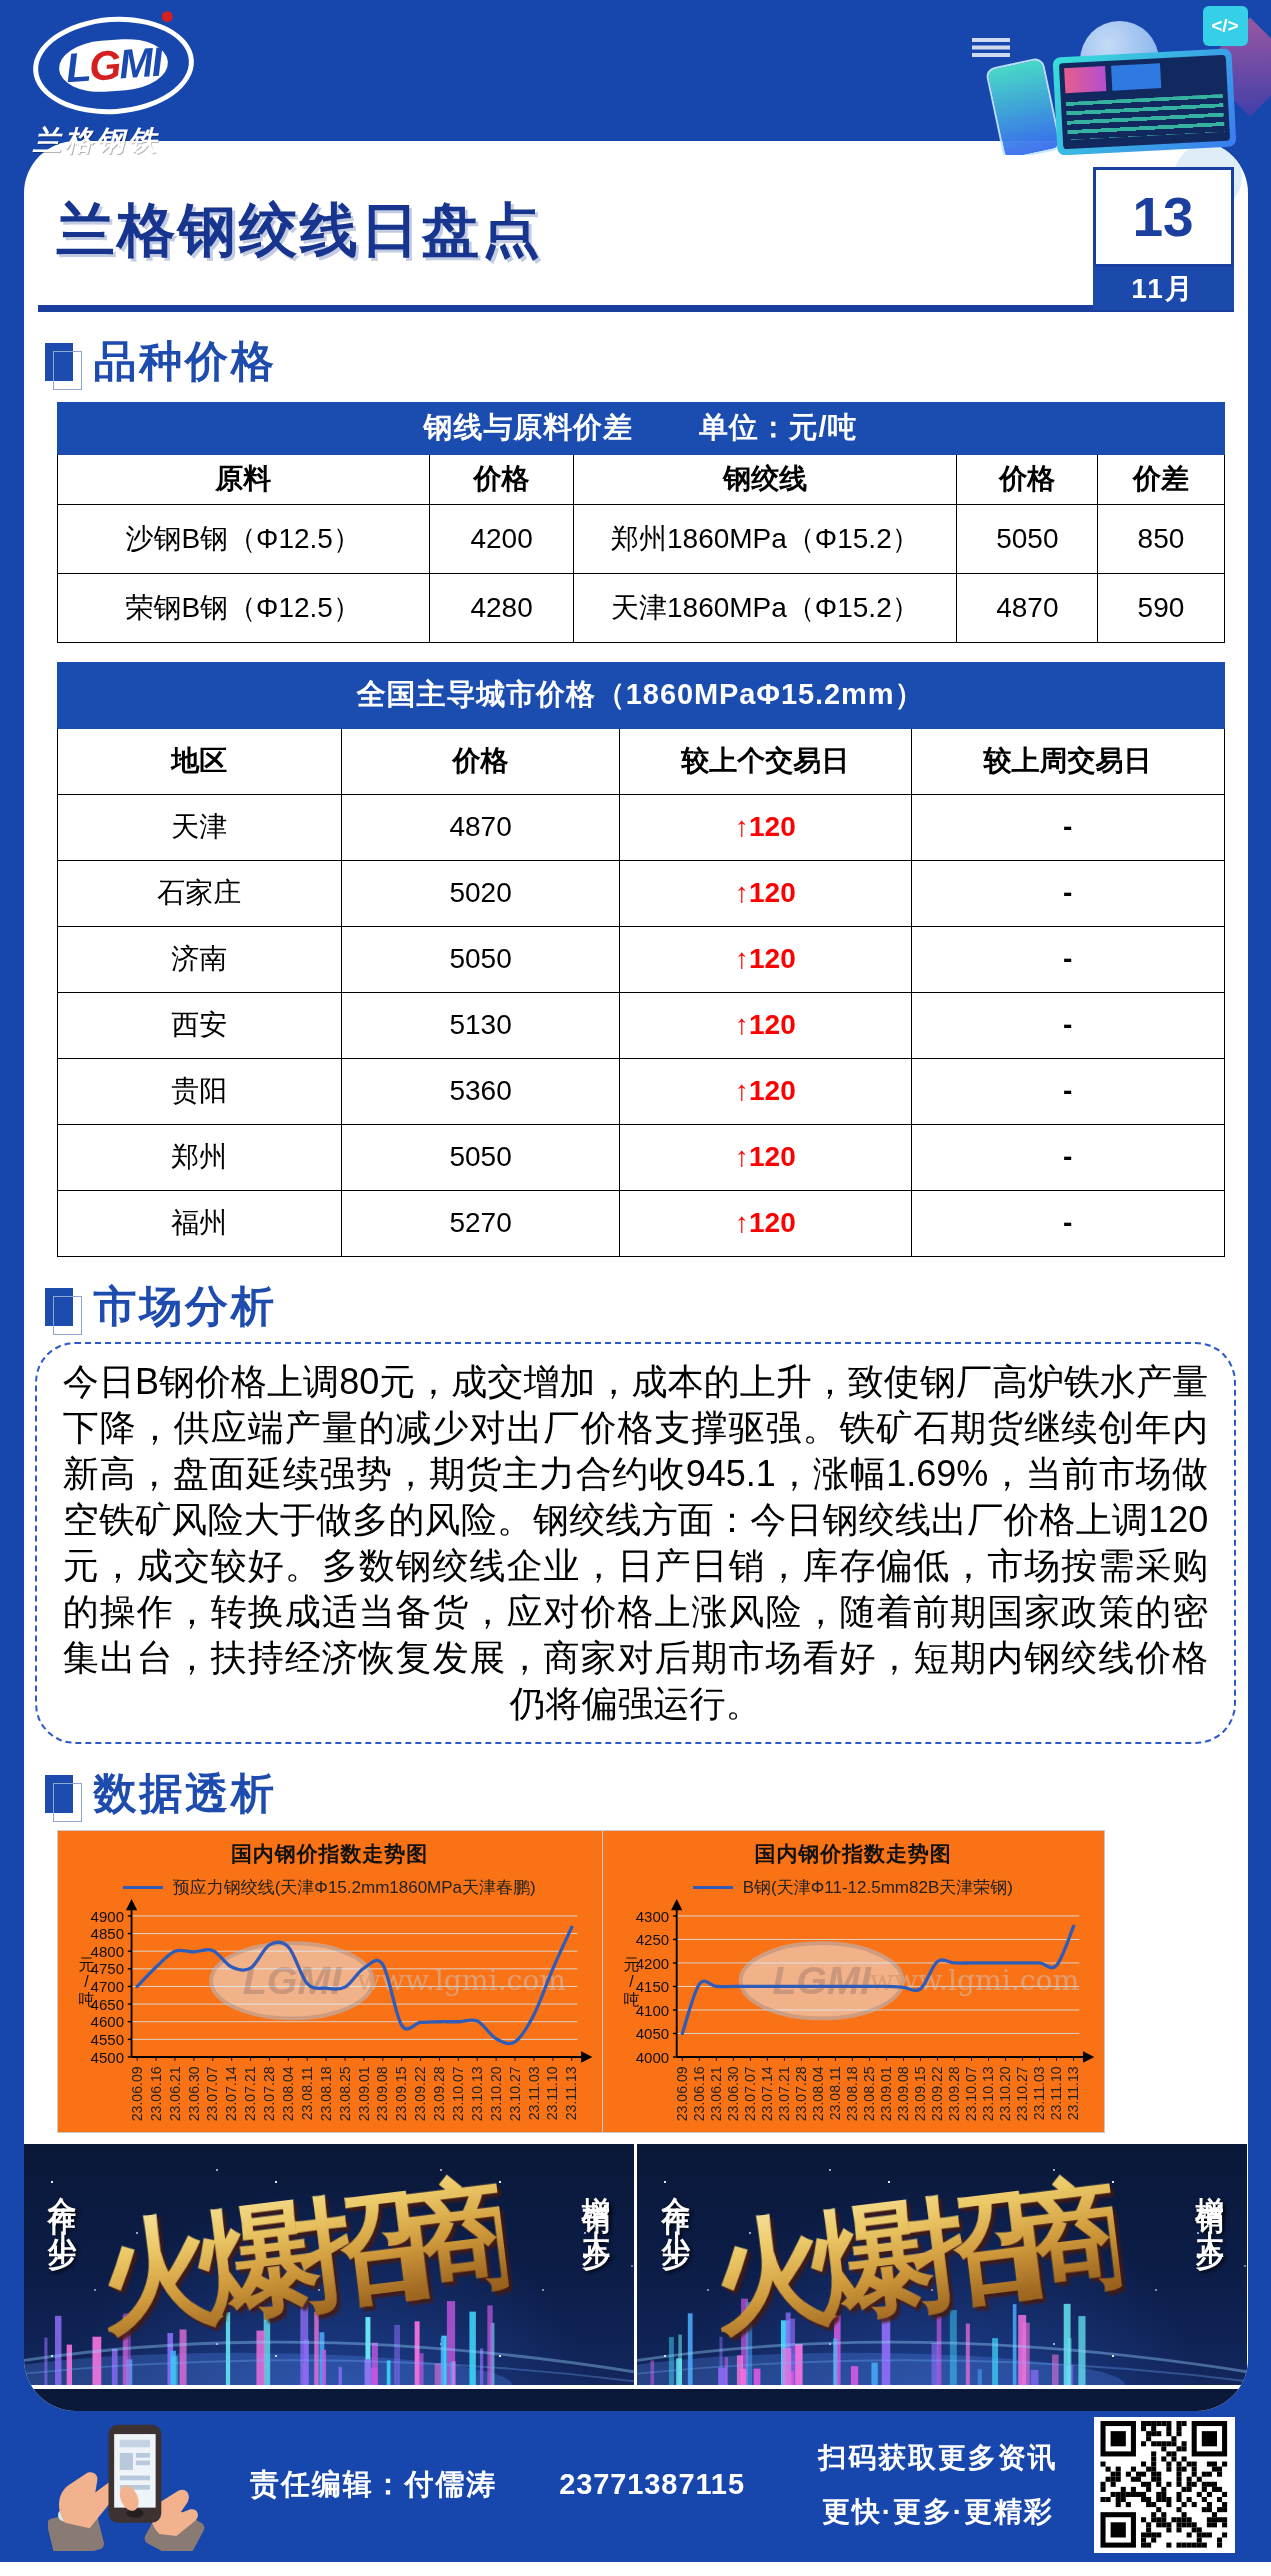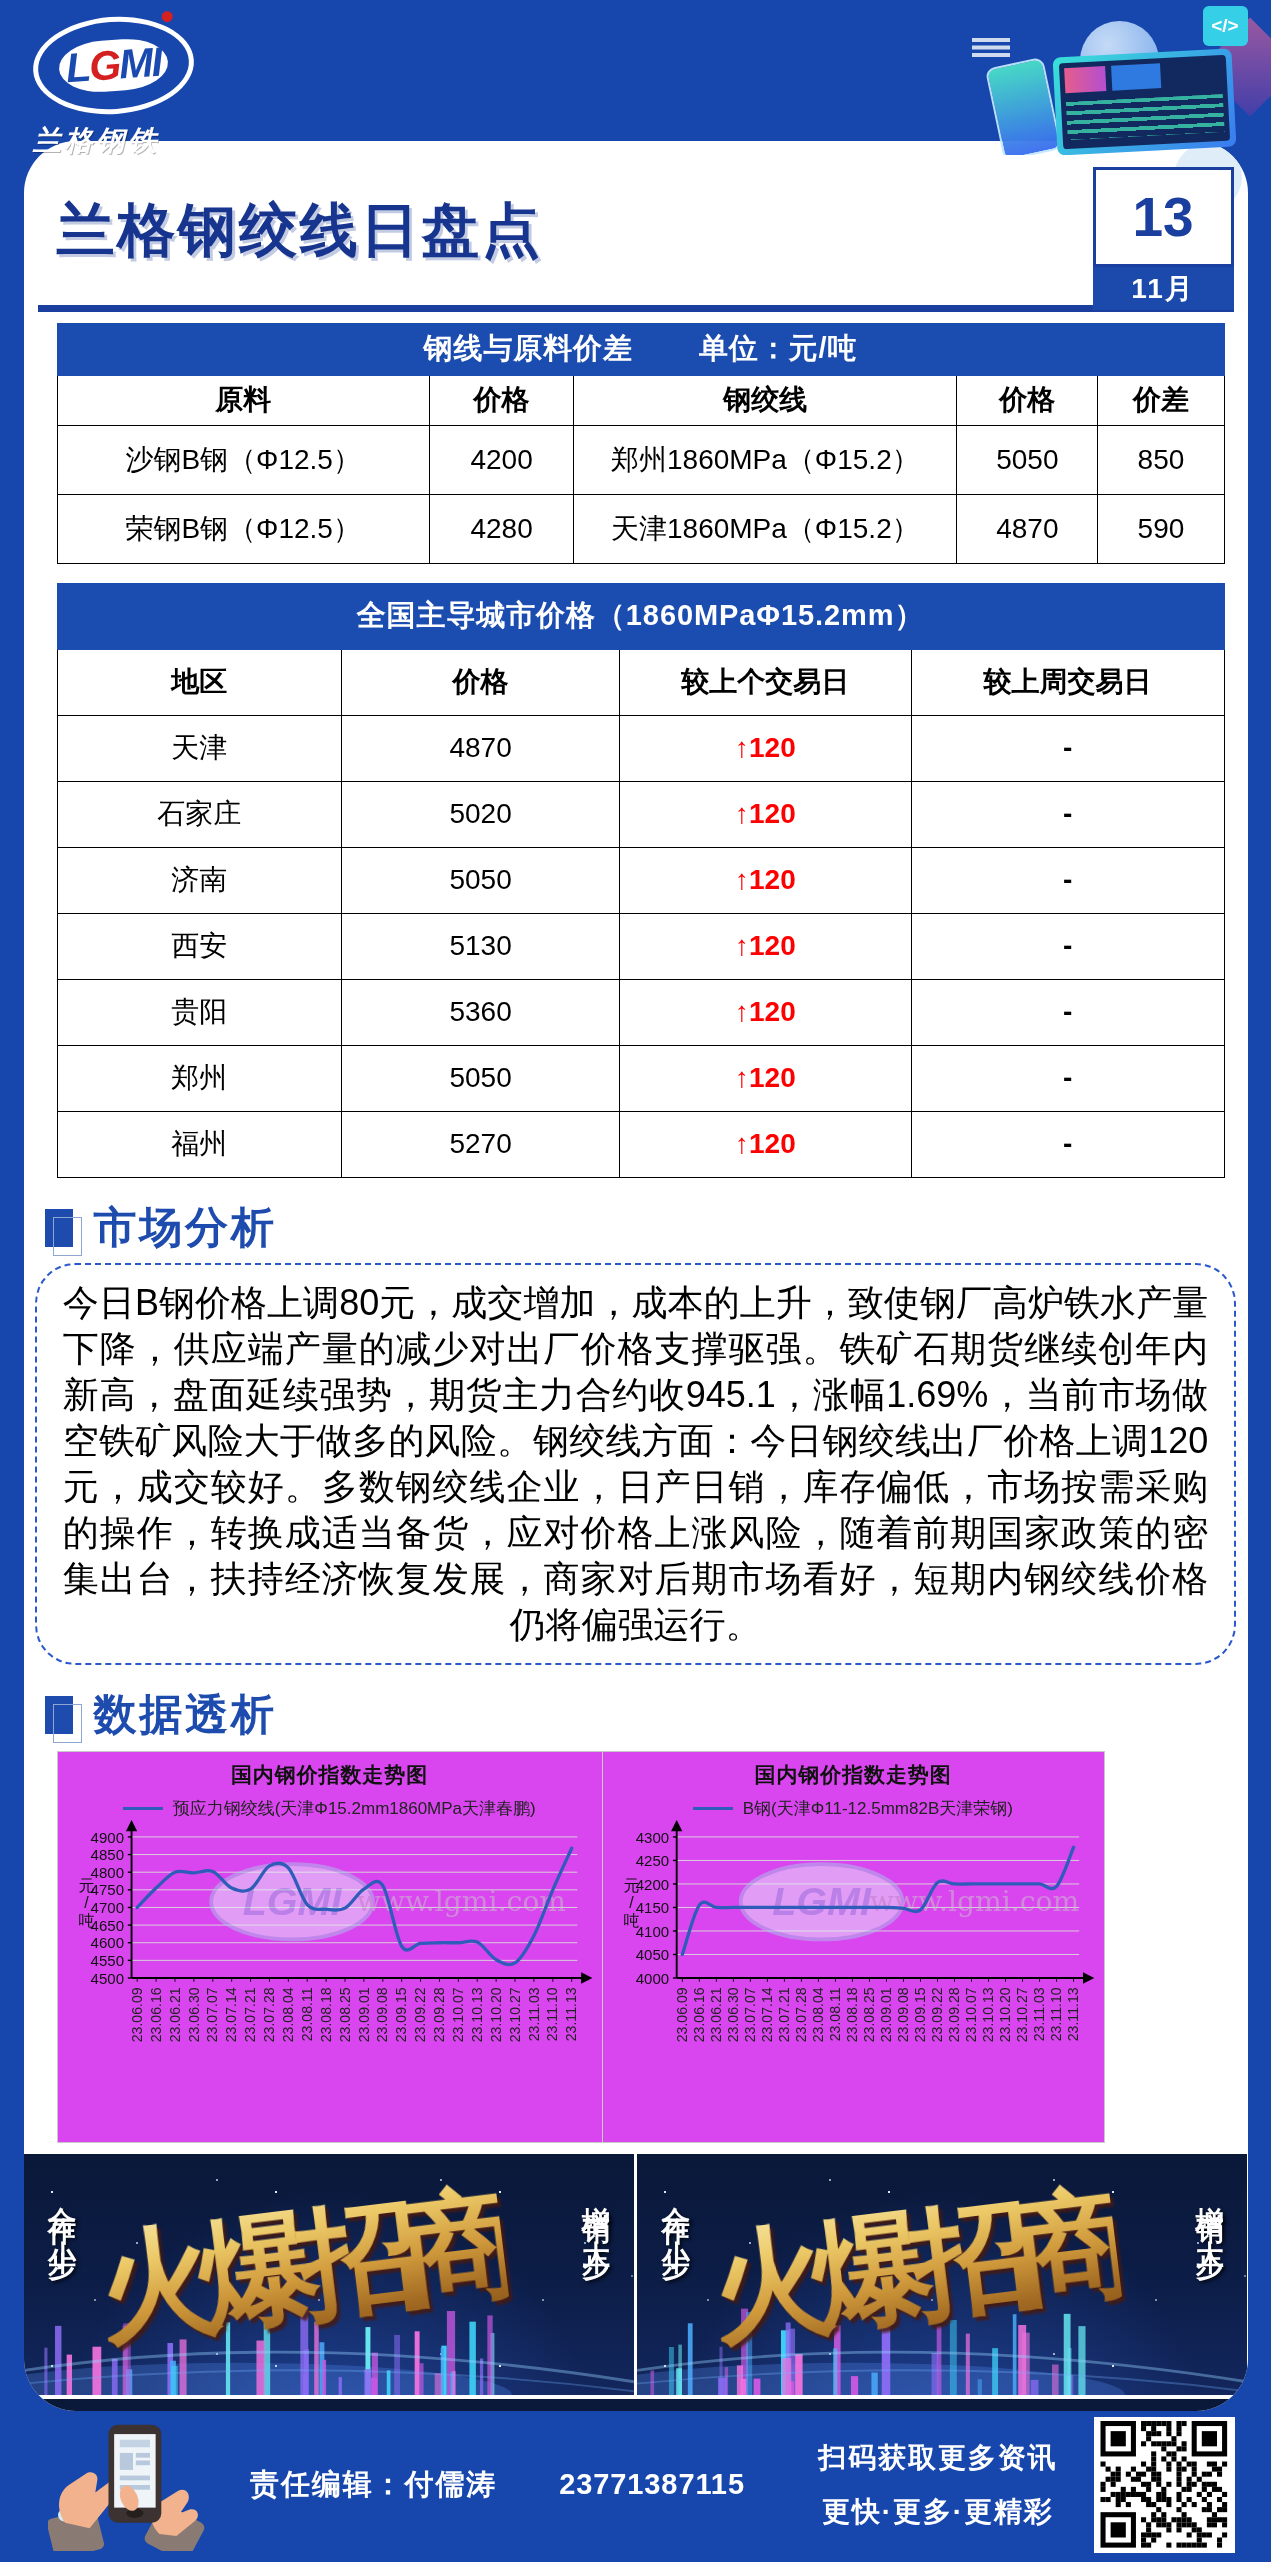--- a/index.html
+++ b/index.html
@@ -62,21 +62,21 @@
   .tbl2 .col-head td{height:52px;}
   .tbl2 .data-row td,.tbl2 td{font-size:28px;}
   .tbl2 tbody tr{height:66px;}
   .c-dod{color:#fe0000;font-weight:bold;}
   .c-wow{font-weight:bold;}
   
   .analysis-box{margin:5.7px 11.3px 0 11.3px;border:2.8px dashed #2a58cc;border-radius:40px;padding:15px 26px;
     font-size:36px;line-height:46px;color:#000;text-align:justify;text-align-last:center;text-justify:inter-character;}
   
   .charts-row{display:flex;margin:7.5px 0 0 33px;}
-  .chart-panel{box-sizing:border-box;border:0.9px solid #c9c9c9;background:#d946ef;height:392px;}
+  .chart-panel{box-sizing:border-box;border:0.9px solid #c9c9c9;background:#f97316;height:303px;}
   .cp-left{width:546px;}
   .cp-right{width:503px;margin-left:-0.9px;}
   .chart-title{text-align:center;font-size:21px;font-weight:bold;color:#111;margin-top:9.4px;letter-spacing:0.9px;}
   .chart-legend{display:flex;align-items:center;justify-content:center;margin-top:7.5px;font-size:17px;color:#222;}
   .legend-line{display:inline-block;width:40px;height:3.8px;background:#2e5cb8;margin-right:9.4px;}
   .chart-panel svg{display:block;width:100%;height:237px;}
   
   .banner-grid{display:flex;flex-wrap:wrap;gap:3.8px;margin-top:11.3px;}
   .banner{position:relative;overflow:hidden;
     background:radial-gradient(ellipse at 50% 125%, rgba(45,95,210,.5), transparent 62%),
@@ -142,20 +142,24 @@
 
   <div class="title-row">
     <h1 class="page-title">兰格钢绞线日盘点</h1>
     <div class="date-badge">
       <div class="date-day">13</div>
       <div class="date-month">11月</div>
     </div>
   </div>
   <div class="divider"></div>
 
+  <div class="section-head">
+    <span class="s-bullet"></span>
+    <span class="s-title">品种价格</span>
+  </div>
 
   <table class="tbl1">
     <colgroup>
         <col style="width:31.9%">
         <col style="width:12.4%">
         <col style="width:32.8%">
         <col style="width:12.1%">
         <col style="width:10.8%">
       </colgroup>
     <tbody>

